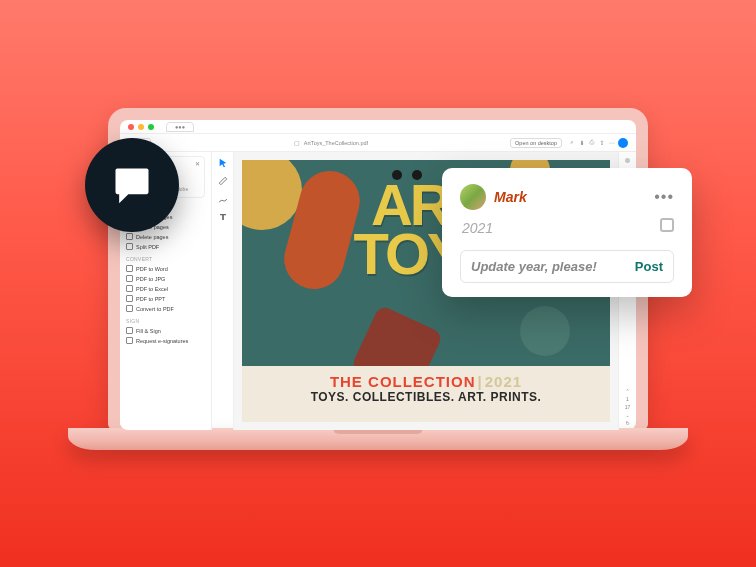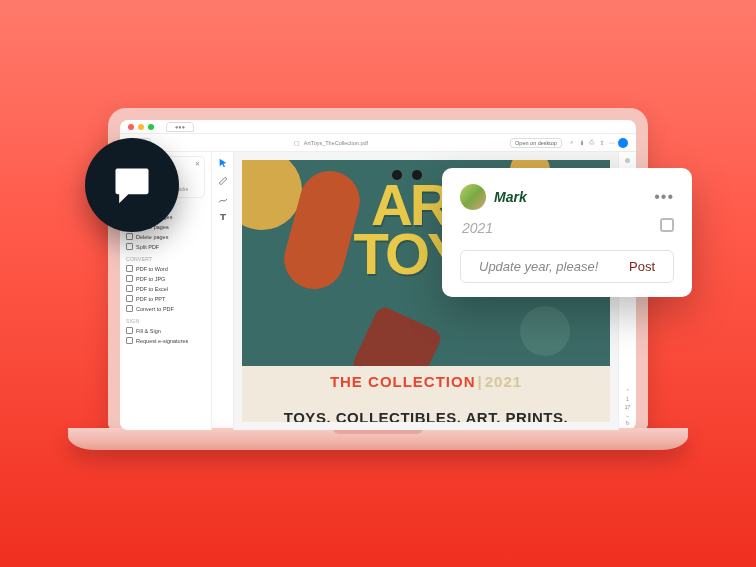--- a/index.html
+++ b/index.html
@@ -80,42 +80,42 @@
 .s3 { width: 90px; height: 90px; background: #2a4a6b; border-radius: 50%; right: -20px; top: 20px; }
 .s4 { width: 40px; height: 40px; background: #d4a94a; border-radius: 50%; right: 60px; top: -10px; }
 .s5 { width: 70px; height: 70px; background: #8b3a2e; border-radius: 10px; left: 120px; bottom: -20px; transform: rotate(25deg); }
 .s6 { width: 50px; height: 50px; background: #4a7a72; border-radius: 50%; right: 40px; bottom: 10px; }
 .eye { width: 10px; height: 10px; background: #1a1a1a; border-radius: 50%; position: absolute; }
 .eye.e1 { left: 150px; top: 10px; } .eye.e2 { left: 170px; top: 10px; }
 .art-title { position: absolute; left: 0; right: 0; top: 20px; text-align: center; font-weight: 900; font-size: 58px; letter-spacing: -3px; color: #e8c94a; line-height: .85; text-shadow: 1px 2px 0 rgba(0,0,0,.2); }
 .strip { position: absolute; left: 0; right: 0; bottom: 0; height: 56px; background: #f0e9dc; text-align: center; padding-top: 7px; }
 .coll { font-weight: 900; font-size: 15px; letter-spacing: 1px; }
 .coll .red { color: #e8452f; } .coll .bar { color: #d4c89a; margin: 0 2px; } .coll .yr { color: #d4c89a; }
-.tags { font-weight: 900; font-size: 15px; letter-spacing: .5px; color: #2a2a2a; margin-top: 19px; }
+.tags { font-weight: 900; font-size: 12px; letter-spacing: .5px; color: #2a2a2a; margin-top: 0; }
 
 
 .rightstrip { width: 18px; border-left: 1px solid #eee; display: flex; flex-direction: column; align-items: center; padding-top: 6px; gap: 10px; }
 .rdot { width: 5px; height: 5px; background: #ccc; border-radius: 50%; }
 .pagenum { font-size: 5px; color: #888; margin-top: auto; padding: 4px 0; display: flex; flex-direction: column; align-items: center; gap: 2px; }
 
 
 .comment-card {
   position: absolute; left: 442px; top: 168px; width: 250px;
   background: #fff; border-radius: 10px; box-shadow: 0 16px 40px rgba(0,0,0,.25);
   padding: 16px 18px 14px; z-index: 10;
 }
 .c-head { display: flex; align-items: center; gap: 8px; }
 .avatar { width: 26px; height: 26px; border-radius: 50%; background: linear-gradient(135deg, #b5d468 0%, #7aa843 50%, #d4a373 100%); flex-shrink: 0; }
-.c-name { font-weight: 700; font-size: 14px; color: #14532d; font-style: italic; }
+.c-name { font-weight: 700; font-size: 14px; color: #c2410c; font-style: italic; }
 .c-menu { margin-left: auto; color: #888; font-size: 16px; letter-spacing: 1px; }
 .c-year { font-style: italic; color: #aaa; font-size: 14px; margin: 10px 0 0 2px; }
 .c-check { position: absolute; right: 18px; top: 50px; width: 14px; height: 14px; border: 2px solid #bbb; border-radius: 3px; }
-.c-input { margin-top: 14px; border: 1px solid #e3e3e3; border-radius: 6px; padding: 8px 18px; display: flex; align-items: center; }
+.c-input { margin-top: 14px; border: 1px solid #e3e3e3; border-radius: 6px; padding: 8px 10px; display: flex; align-items: center; font-weight: bold; }
 .c-input-text { font-style: italic; color: #888; font-size: 13px; flex: 1; }
-.c-post { color: #7f1d1d; font-size: 13px; }
+.c-post { color: #0f766e; font-size: 13px; }
 
 
 .badge {
   position: absolute; left: 85px; top: 138px; width: 94px; height: 94px;
   background: #0e1a24; border-radius: 50%; z-index: 20;
   display: flex; align-items: center; justify-content: center;
   box-shadow: 0 12px 28px rgba(0,0,0,.35);
 }
 .badge svg { width: 44px; height: 44px; fill: #fff; }
 </style>

